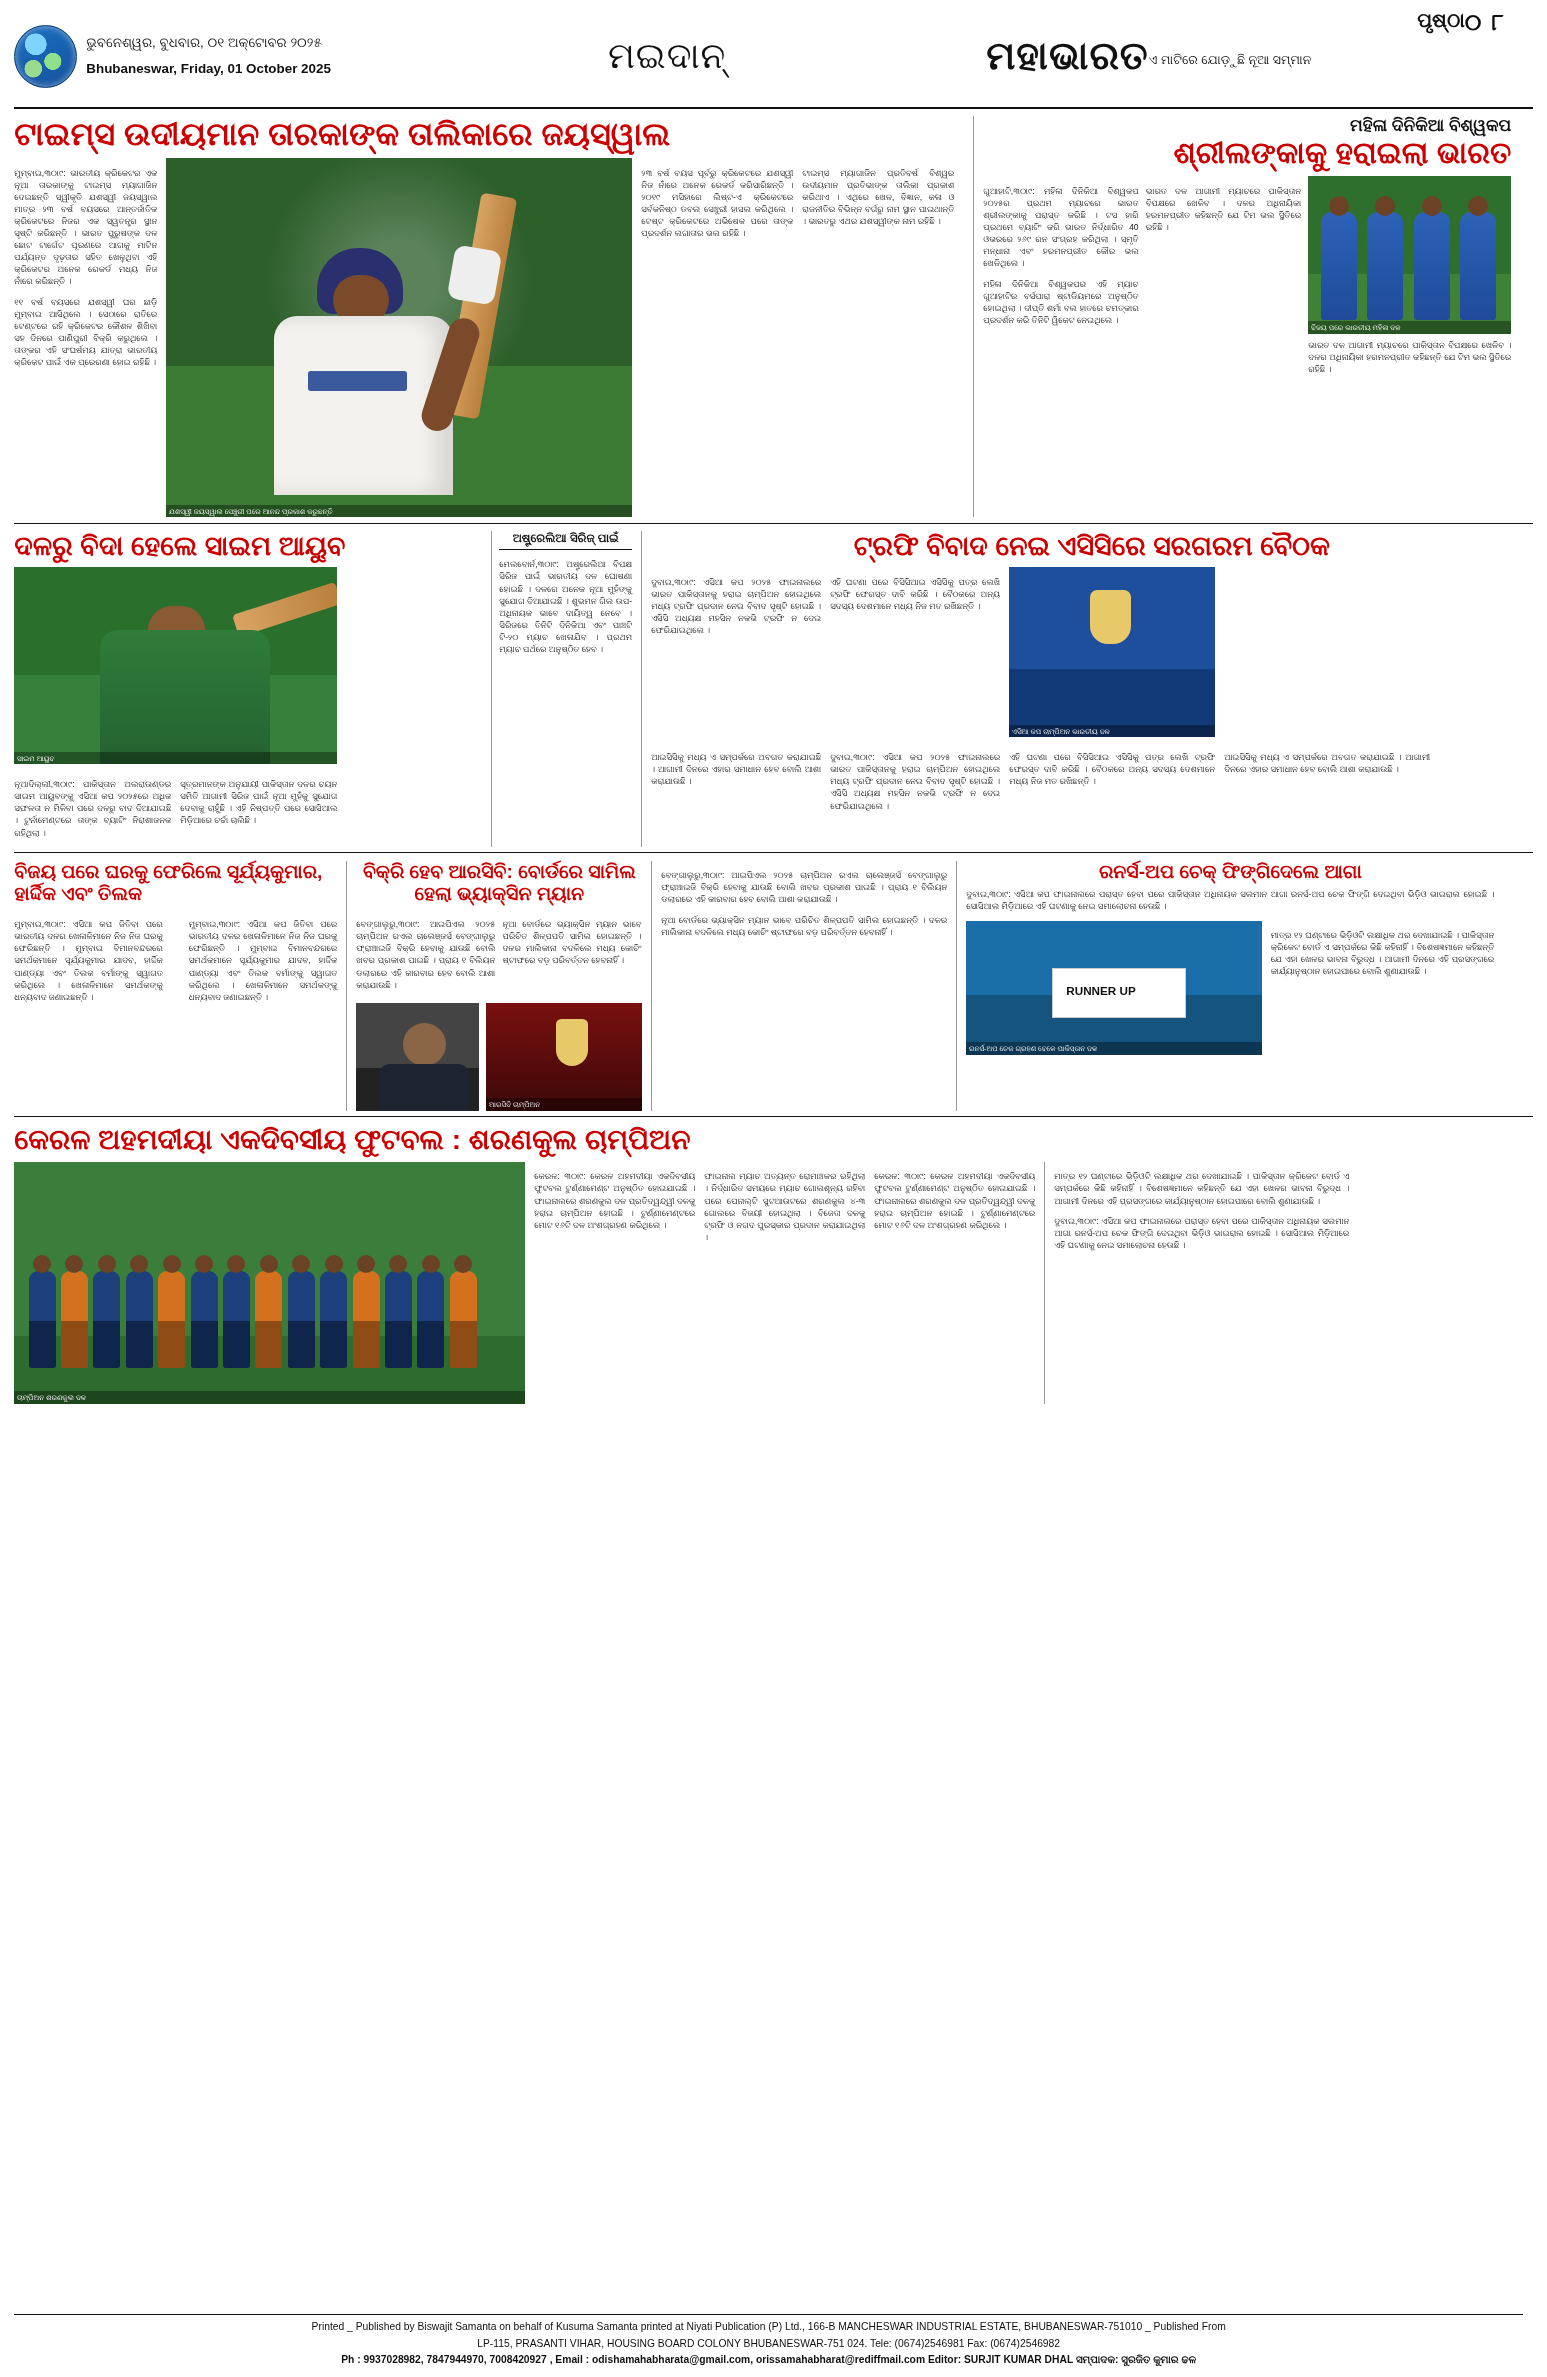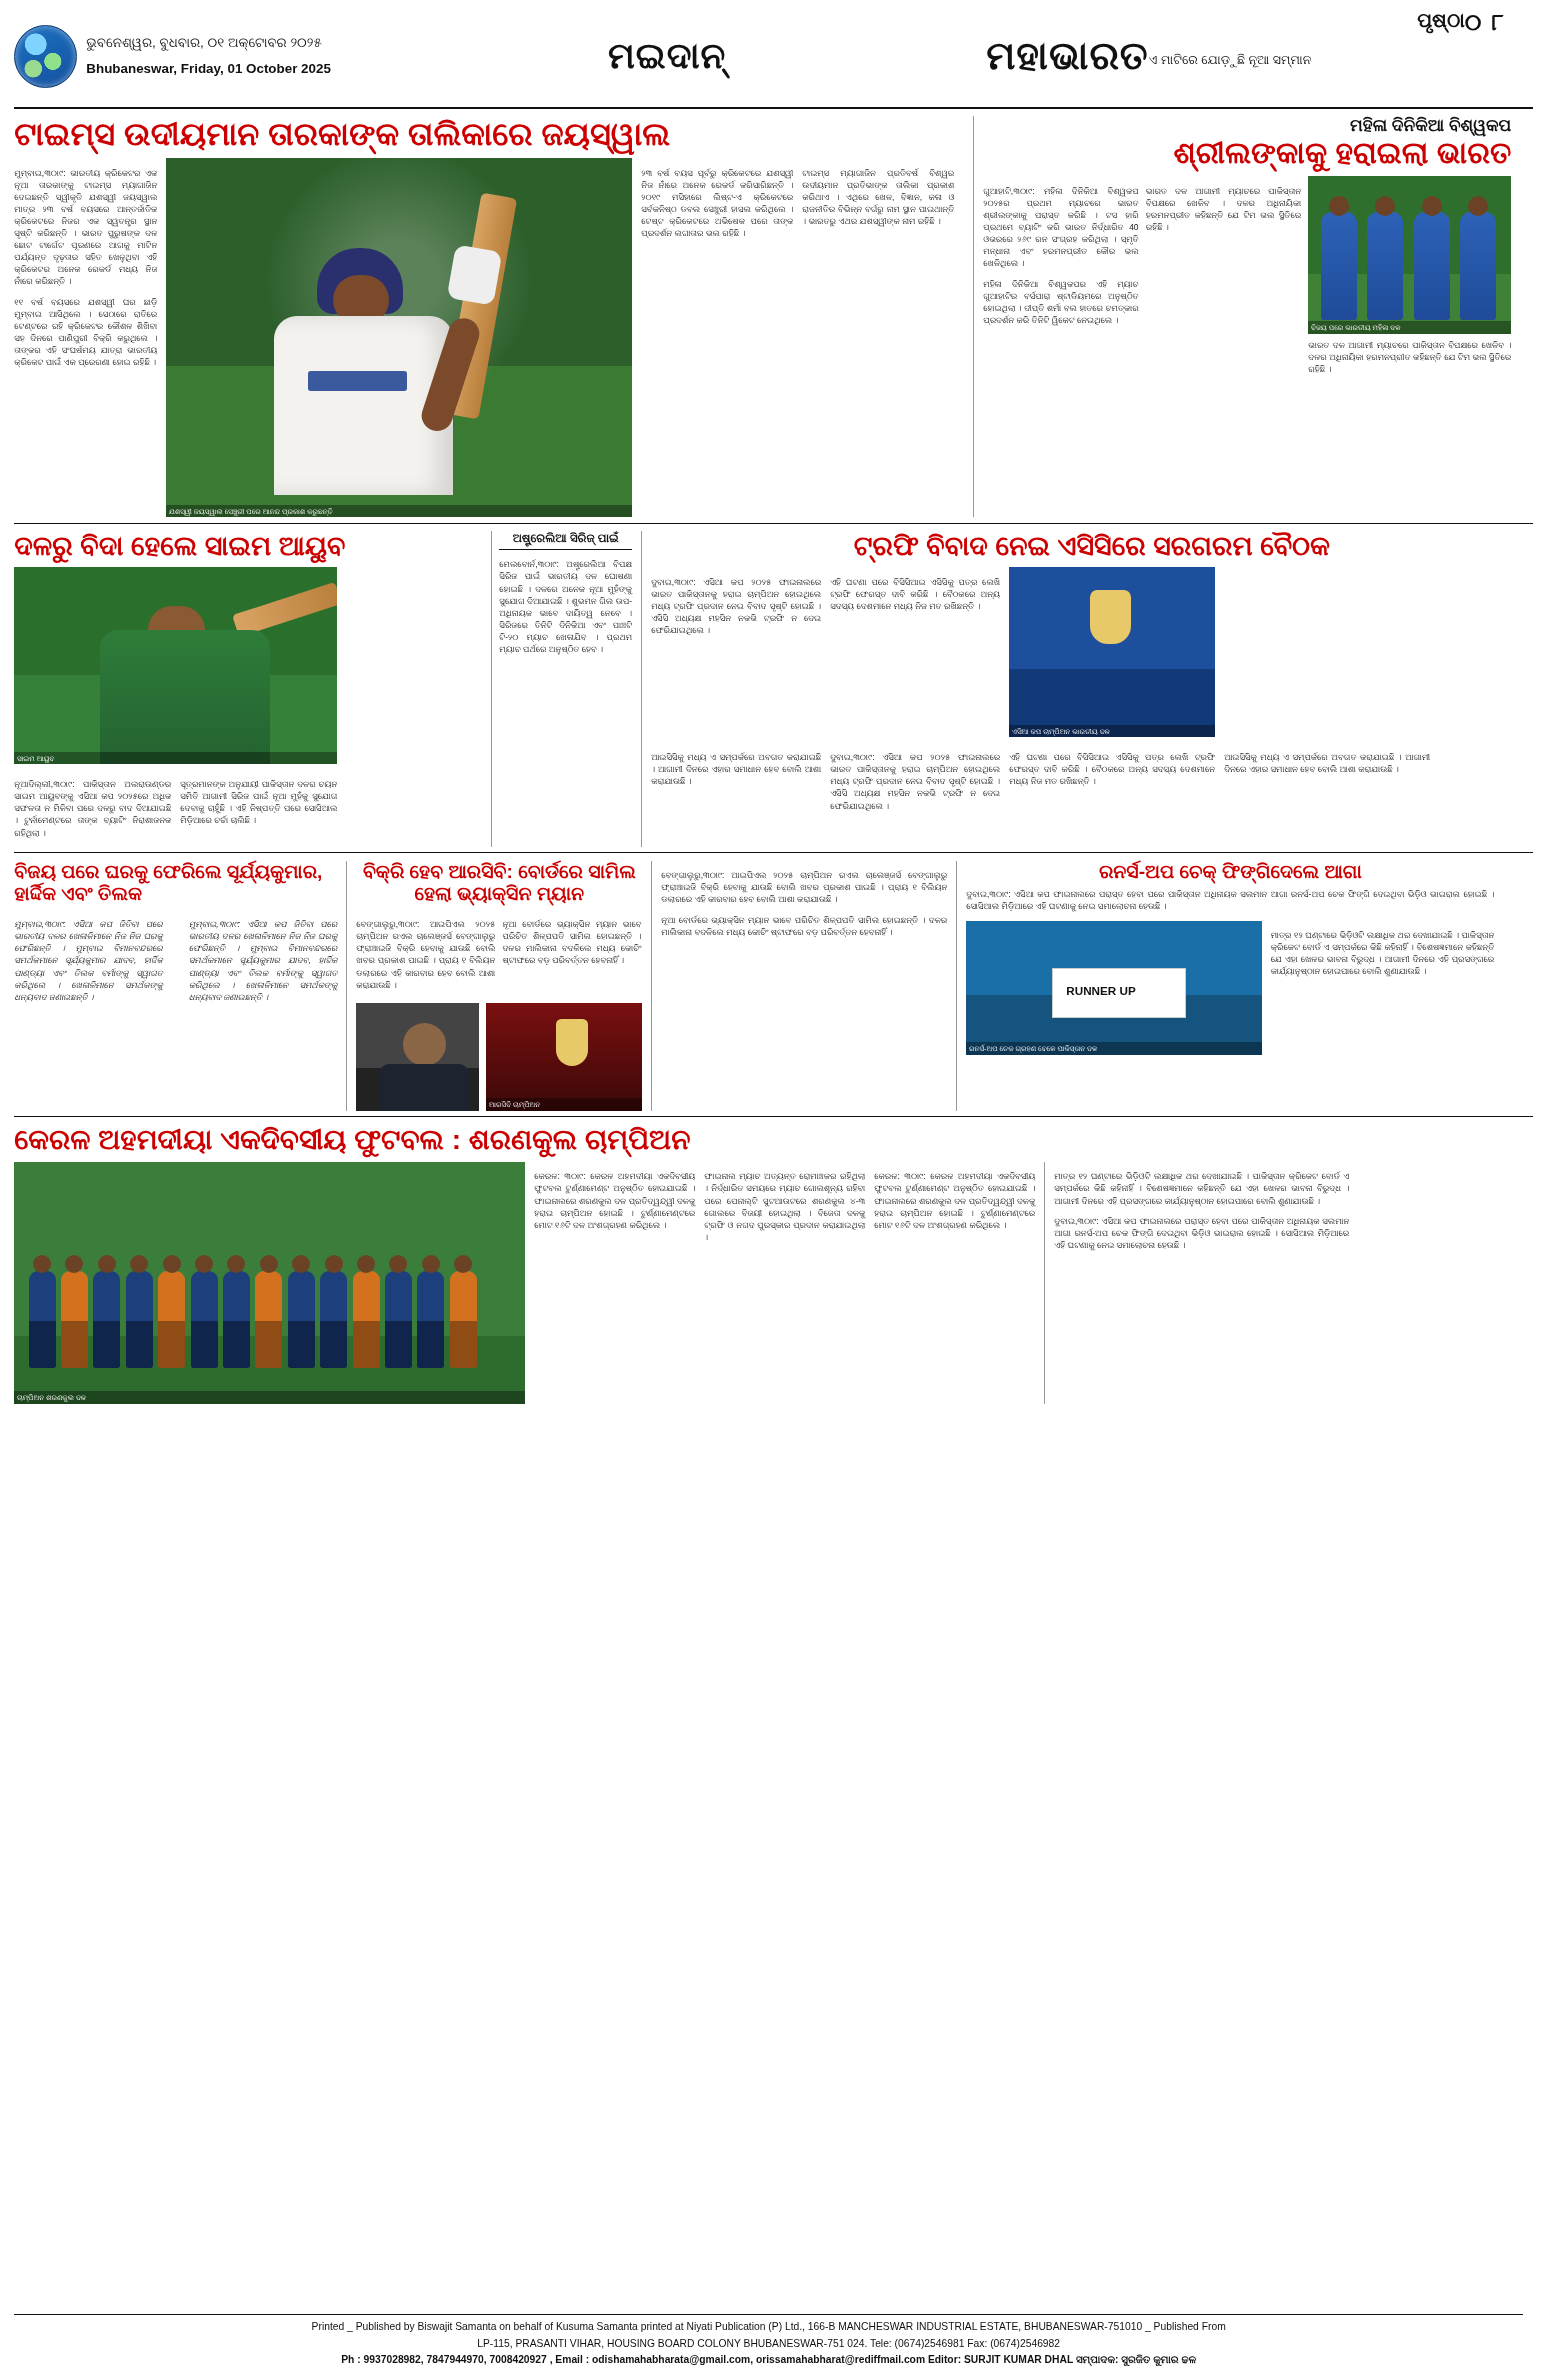--- a/index.html
+++ b/index.html
@@ -24,21 +24,21 @@
       radial-gradient(circle at 30% 70%, #9ada8f 0 14%, transparent 15%),
       linear-gradient(160deg,#1b6fbf,#1652a0);
     border:1.8px solid #0d3c72;
     box-shadow:inset 0 0 7.2px rgba(255,255,255,.5);
     flex:0 0 auto;
   }
   .mh-date { line-height:1.5; }
   .mh-date .od { font-size:13.4px; color:#111; }
   .mh-date .en { font-size:13.4px; font-weight:bold; color:#111; margin-top:5.4px; }
   .mh-mid { flex:1; display:flex; flex-direction:column; align-items:center; justify-content:center; }
-  .maidan { font-size:36px; font-weight:bold; letter-spacing:0.9px; }
+  .maidan { font-size:36px; font-weight:normal; letter-spacing:0.9px; }
   .mh-brandbox { flex:1; display:flex; flex-direction:row; align-items:center; justify-content:center; }
   .brand { font-size:39px; font-weight:bold; letter-spacing:0.9px; }
   .brand-sub { font-size:12.6px; margin-top:9px; }
   .mh-right { width:143px; text-align:right; display:flex; justify-content:center; }
   .mh-right .p1 { font-size:20px; font-weight:bold; }
   .mh-right .p2 { font-size:23px; font-weight:bold; letter-spacing:1.8px; }
 
   
   .hl { font-weight:bold; color:#cc0000; line-height:1.15; }
   .hl-blk { font-weight:bold; color:#111; line-height:1.15; }
@@ -268,21 +268,21 @@
       </div>
     </div>
   </div>
 
   <div class="rule"></div>
 
   <div class="low">
 
     <div style="width:323px;">
       <div class="hl hl-sm">ବିଜୟ ପରେ ଘରକୁ ଫେରିଲେ ସୂର୍ଯ୍ୟକୁମାର, ହାର୍ଦ୍ଦିକ ଏବଂ ତିଲକ</div>
-      <div style="display:flex;gap:26px;margin-top:5.4px;font-style:italic;">
+      <div style="display:flex;gap:26px;margin-top:5.4px;">
         <div style="width:152px;">
           <p class="body-txt">ମୁମ୍ବାଇ,୩୦ା୯: ଏସିଆ କପ ଜିତିବା ପରେ ଭାରତୀୟ ଦଳର ଖେଳାଳିମାନେ ନିଜ ନିଜ ଘରକୁ ଫେରିଛନ୍ତି । ମୁମ୍ବାଇ ବିମାନବନ୍ଦରରେ ସମର୍ଥକମାନେ ସୂର୍ଯ୍ୟକୁମାର ଯାଦବ, ହାର୍ଦ୍ଦିକ ପାଣ୍ଡ୍ୟା ଏବଂ ତିଲକ ବର୍ମାଙ୍କୁ ସ୍ୱାଗତ କରିଥିଲେ । ଖେଳାଳିମାନେ ସମର୍ଥକଙ୍କୁ ଧନ୍ୟବାଦ ଜଣାଇଛନ୍ତି ।</p>
         </div>
         <div style="width:152px;">
           <p class="body-txt">ମୁମ୍ବାଇ,୩୦ା୯: ଏସିଆ କପ ଜିତିବା ପରେ ଭାରତୀୟ ଦଳର ଖେଳାଳିମାନେ ନିଜ ନିଜ ଘରକୁ ଫେରିଛନ୍ତି । ମୁମ୍ବାଇ ବିମାନବନ୍ଦରରେ ସମର୍ଥକମାନେ ସୂର୍ଯ୍ୟକୁମାର ଯାଦବ, ହାର୍ଦ୍ଦିକ ପାଣ୍ଡ୍ୟା ଏବଂ ତିଲକ ବର୍ମାଙ୍କୁ ସ୍ୱାଗତ କରିଥିଲେ । ଖେଳାଳିମାନେ ସମର୍ଥକଙ୍କୁ ଧନ୍ୟବାଦ ଜଣାଇଛନ୍ତି ।</p>
         </div>
       </div>
     </div>
 
     <div class="vrule" style="width:296px;padding-left:9px;">

